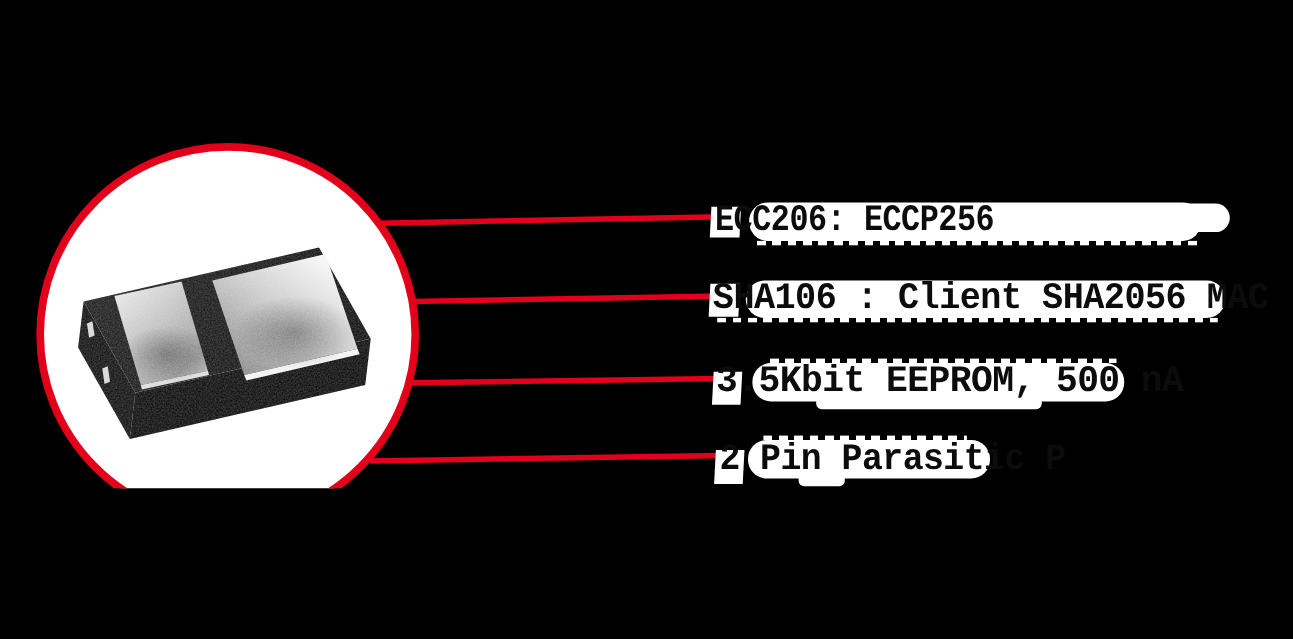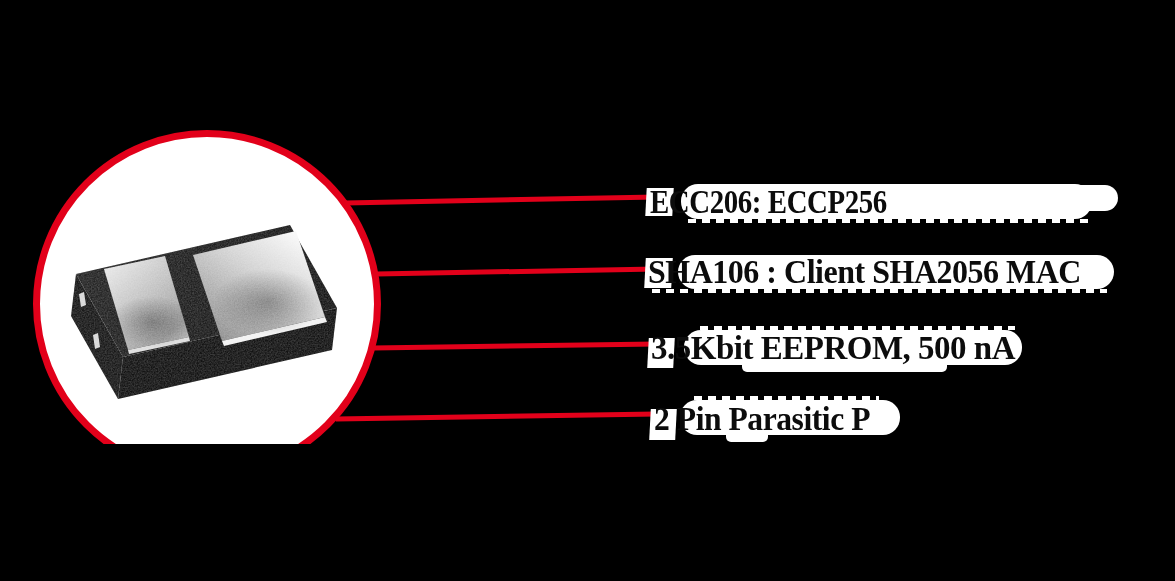--- a/index.html
+++ b/index.html
@@ -6,21 +6,21 @@
     margin: 0;
     padding: 0;
     background: #000;
   }
   #canvas {
     position: relative;
     width: 1175px;
     height: 444px;
     background: #000;
     overflow: hidden;
-    font-family: Liberation Serif, serif;
+    font-family: Liberation Mono, monospace;
   }
   #scene-svg {
     position: absolute;
     left: 0; top: 0;
     width: 1175px; height: 581px;
   }
   .bullet {
     position: absolute;
     background: #fff;
     transform: skewX(-3deg);

